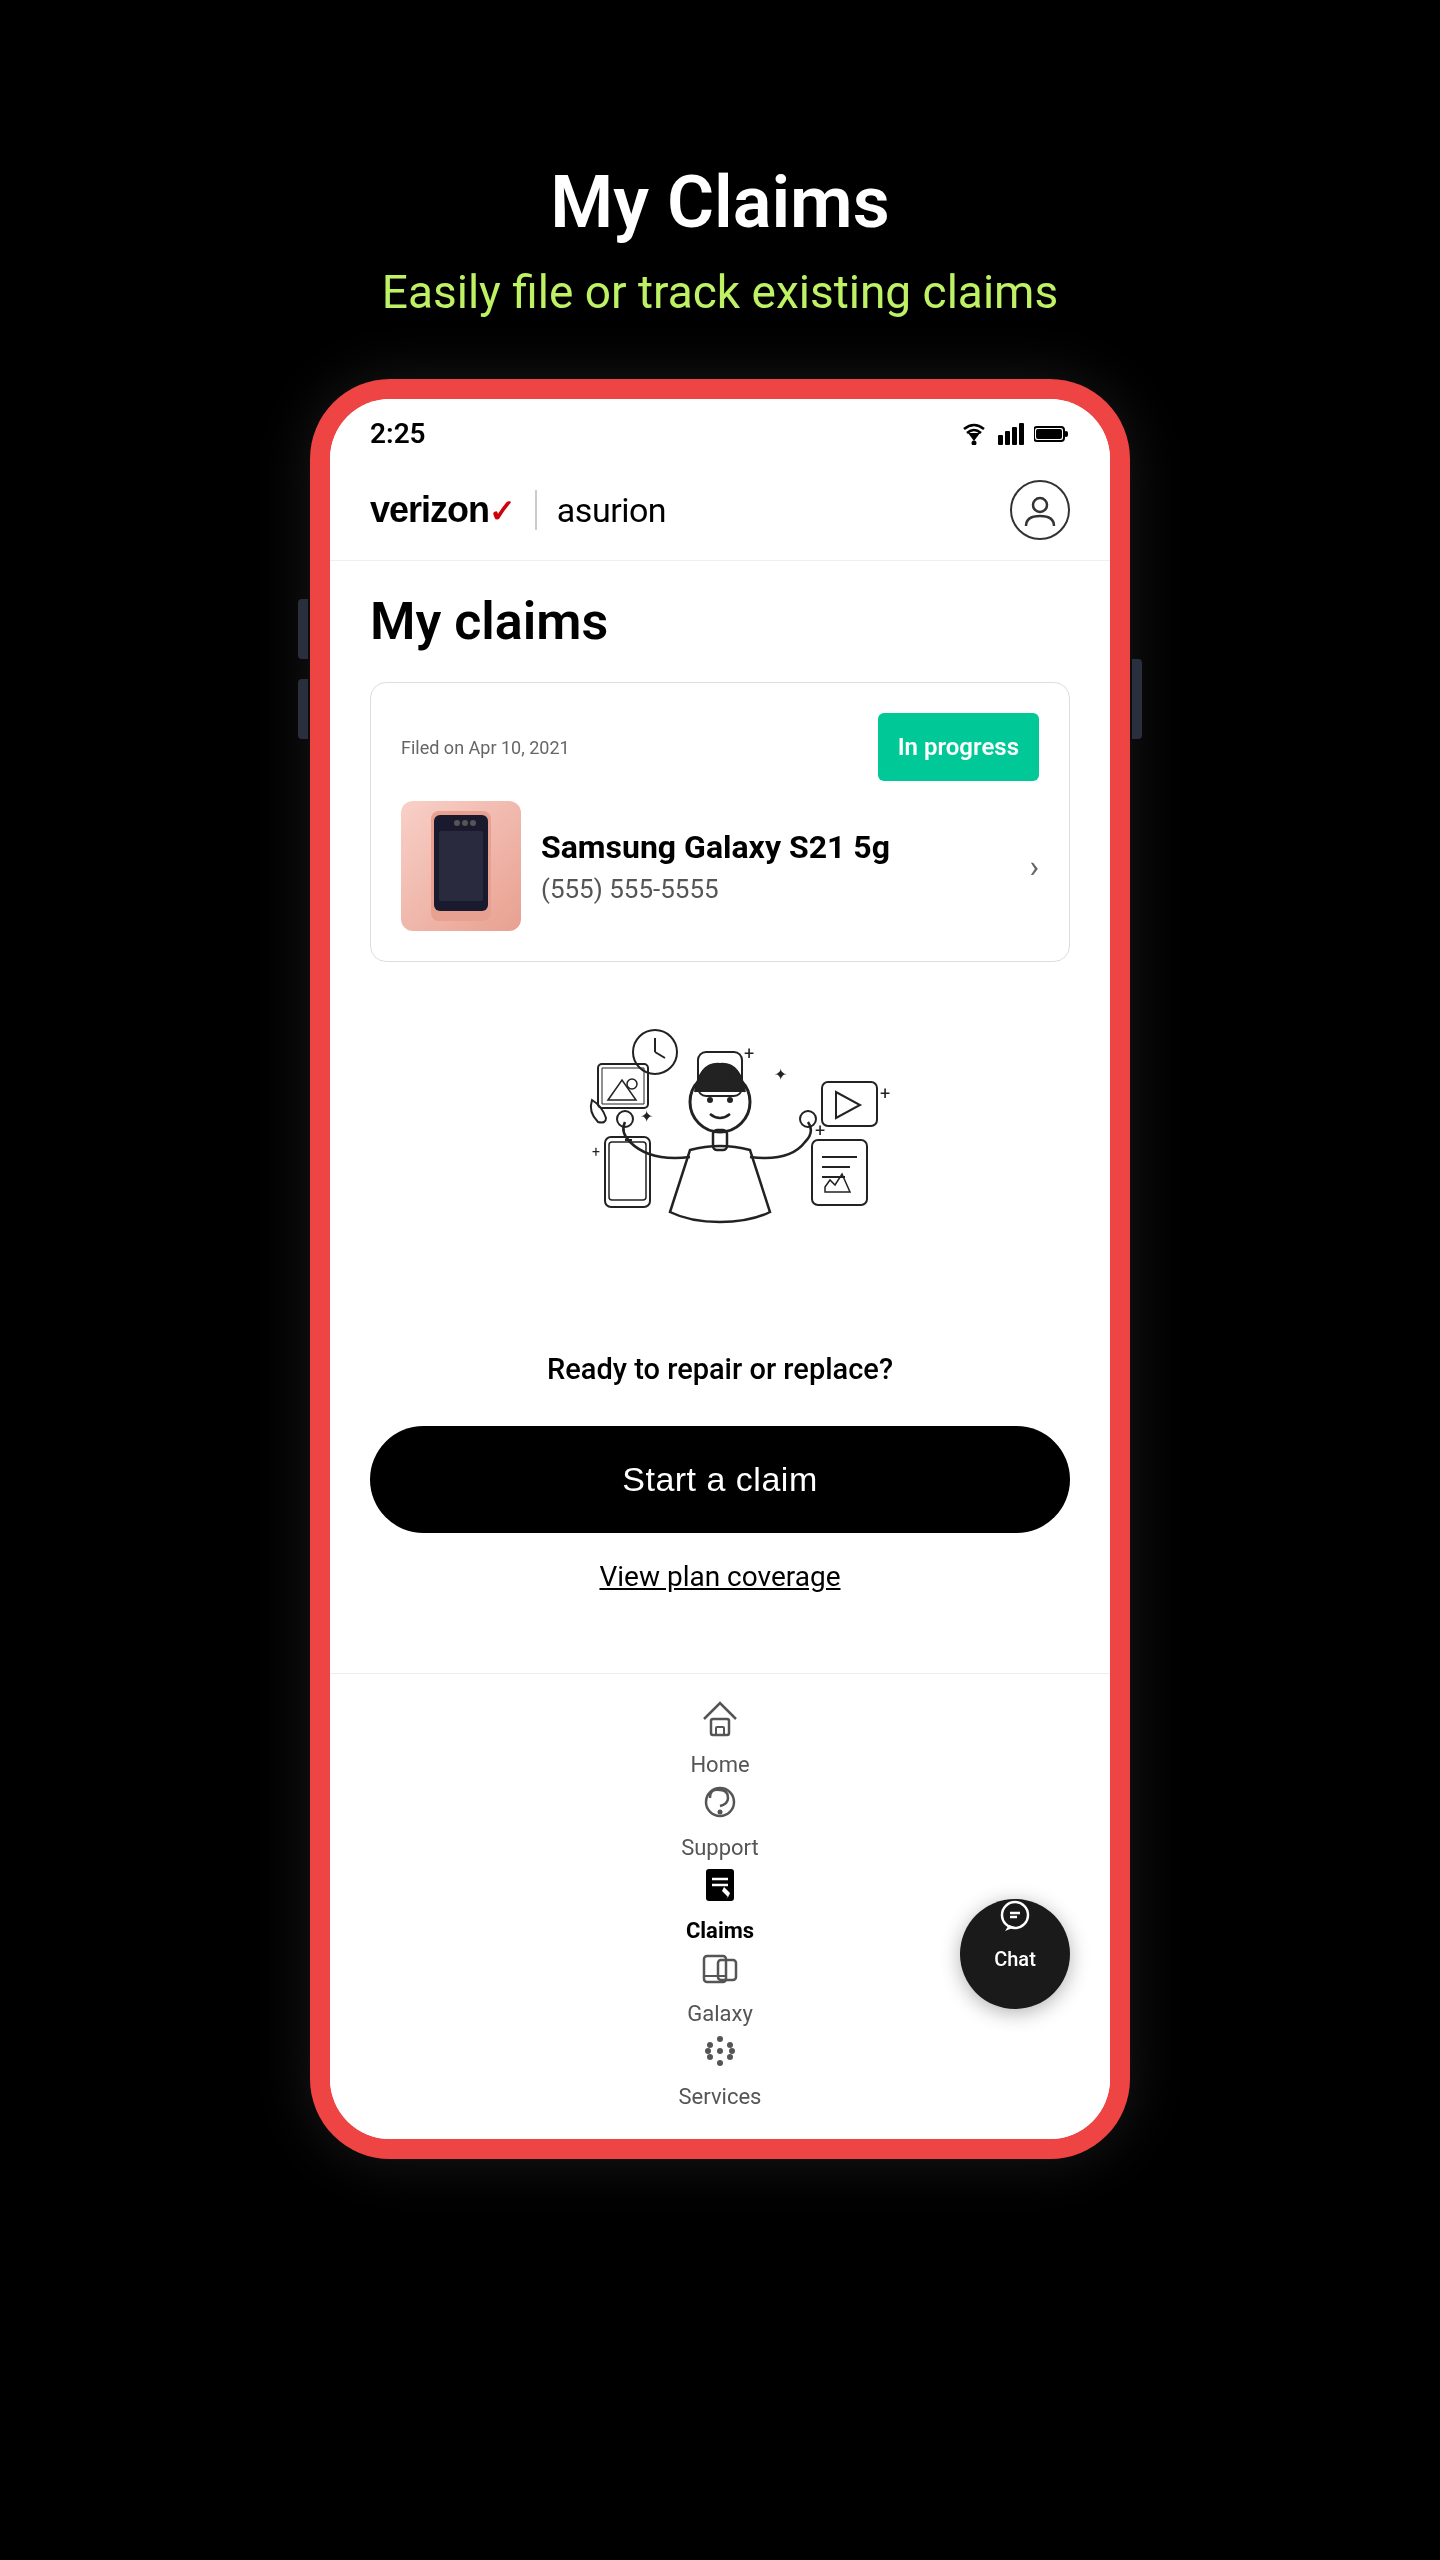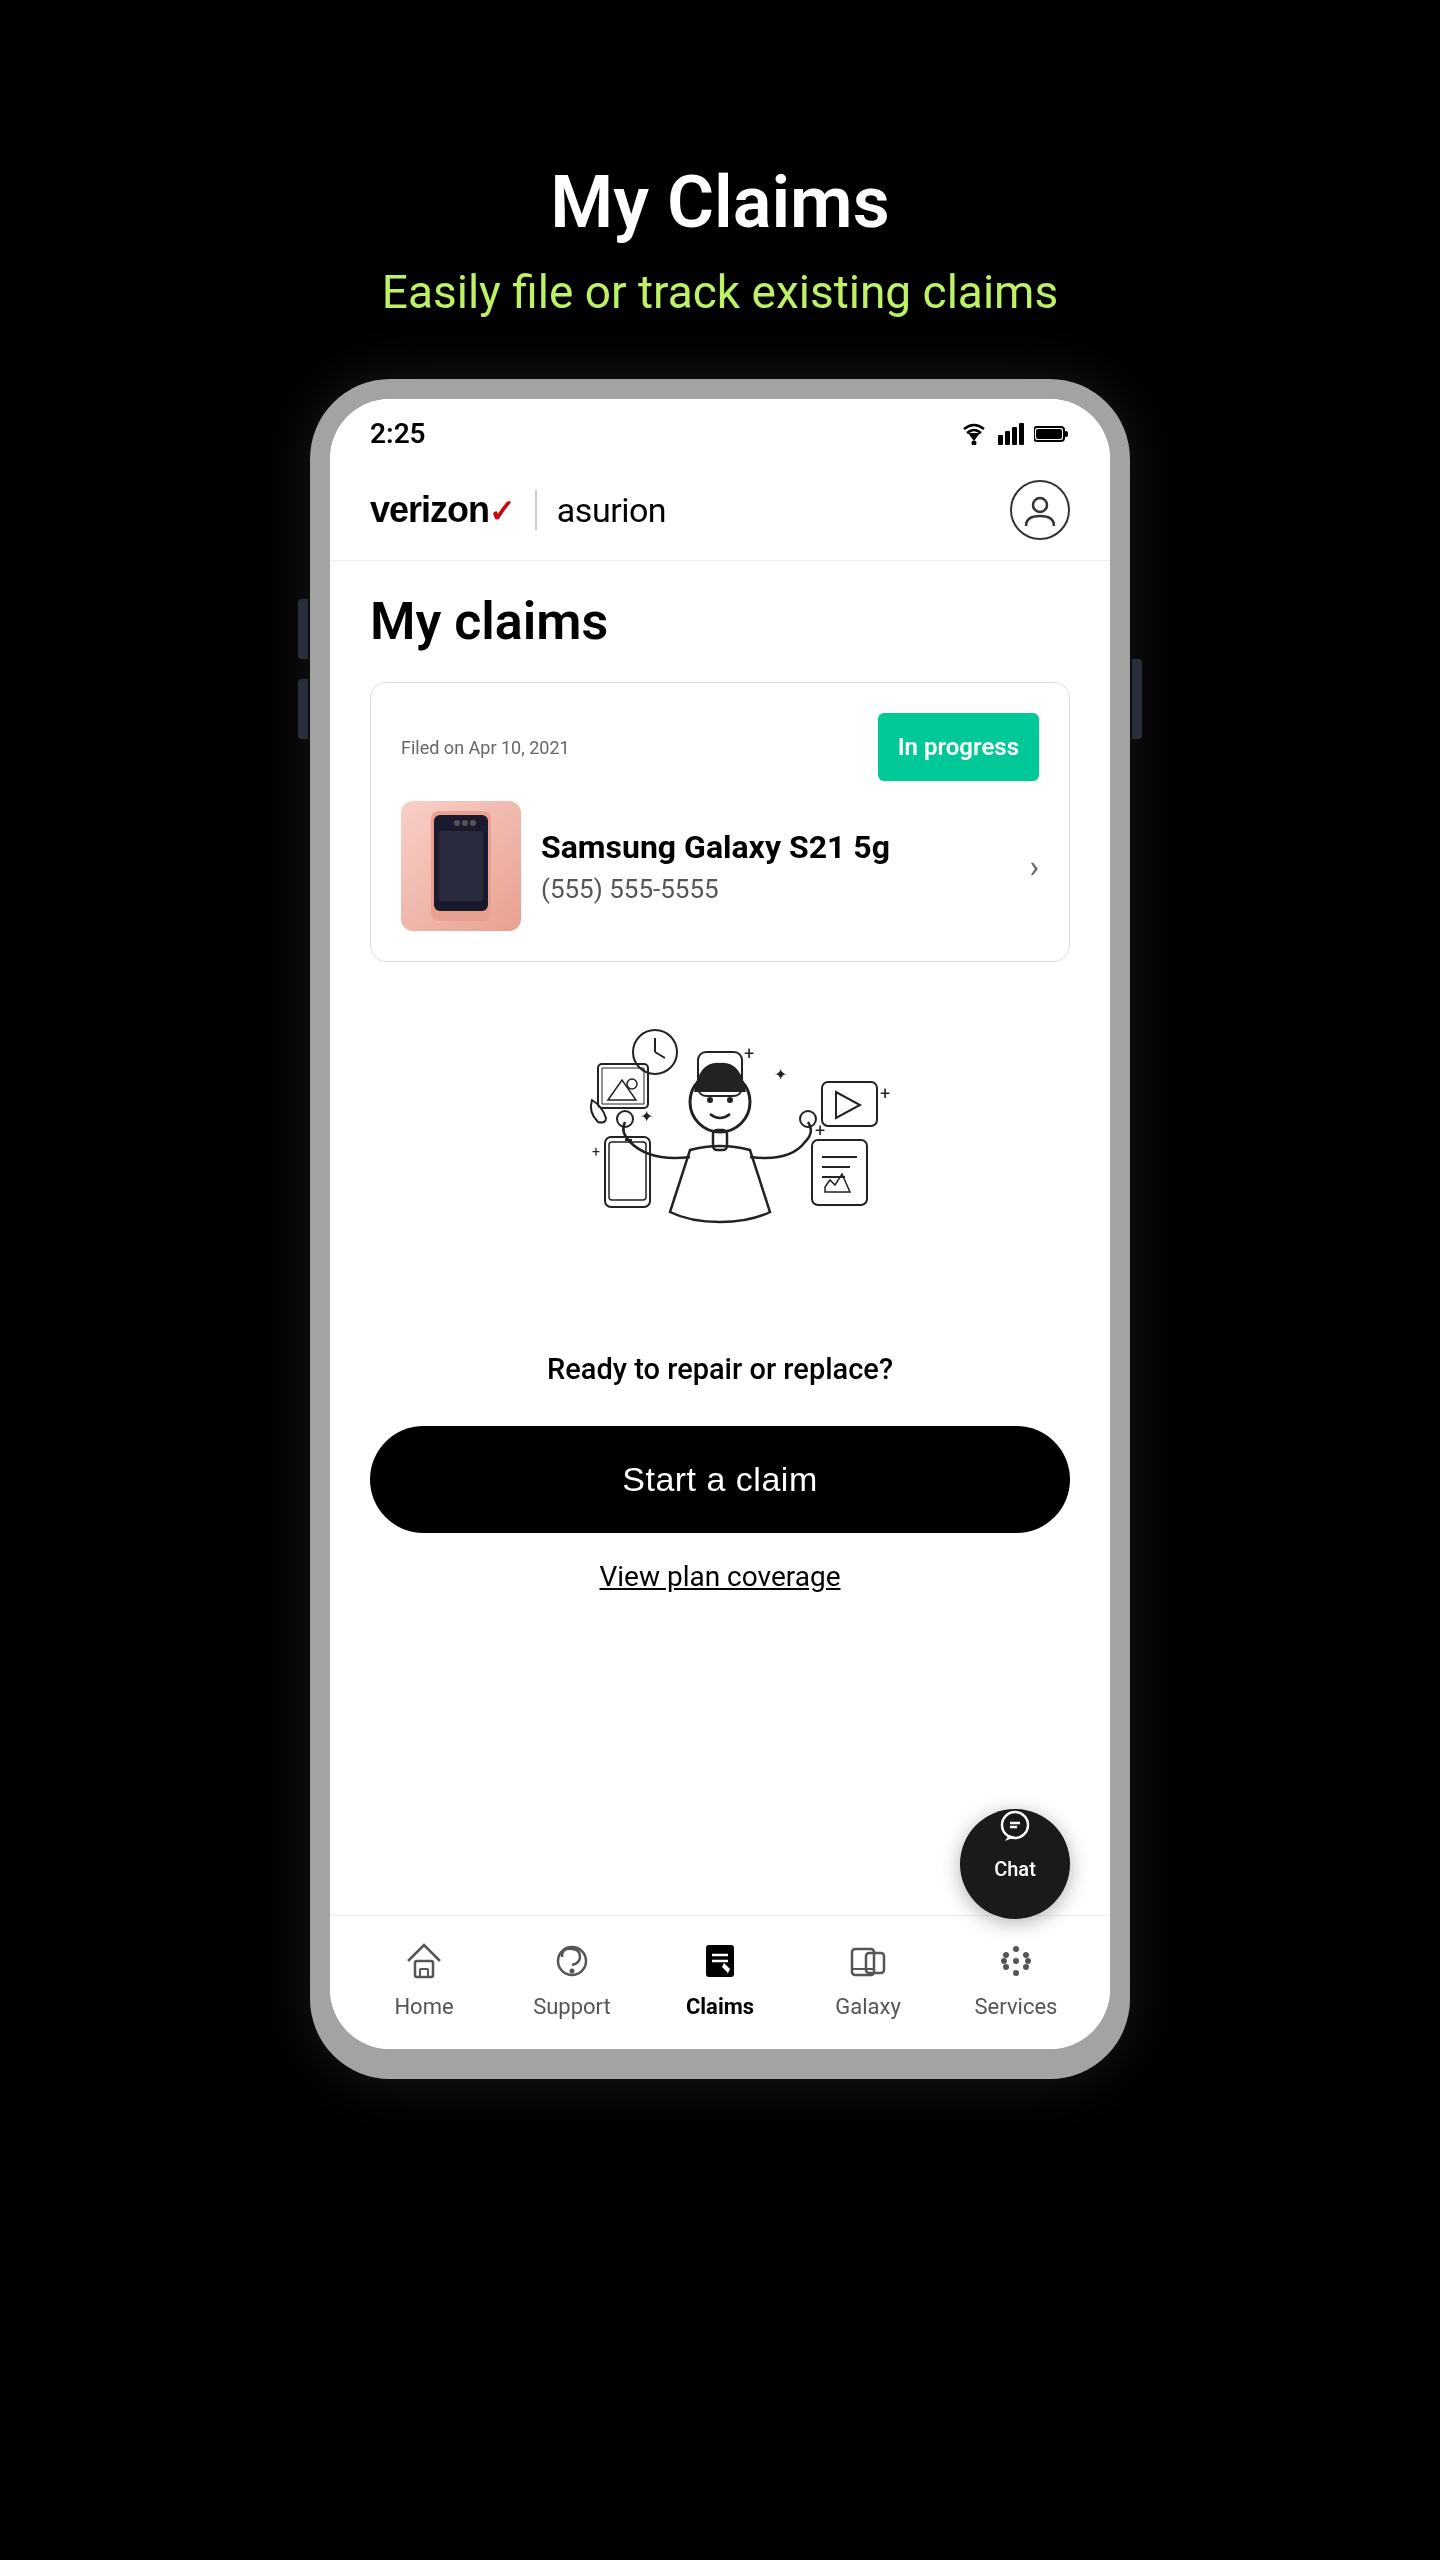--- a/index.html
+++ b/index.html
@@ -31,21 +31,21 @@
     .page-header p {
       font-size: 46px;
       font-weight: 400;
       color: #bef264;
     }
 
     
     .phone-shell {
       width: 820px;
       min-height: 1700px;
-      background: #a3a3a3;
+      background: #ef4444;
       border-radius: 80px;
       padding: 20px;
       box-shadow: 0 0 60px rgba(255,255,255,0.1);
       position: relative;
     }
 
     .phone-screen {
       width: 100%;
       min-height: 1650px;
       background: #fff;
@@ -288,20 +288,21 @@
     }
 
     
     .bottom-nav {
       display: flex;
       justify-content: space-around;
       align-items: center;
       padding: 20px 20px 30px;
       border-top: 1px solid #eee;
       background: #fff;
+      flex-direction: column;
     }
 
     .nav-item {
       display: flex;
       flex-direction: column;
       align-items: center;
       gap: 8px;
       cursor: pointer;
       flex: 1;
     }

